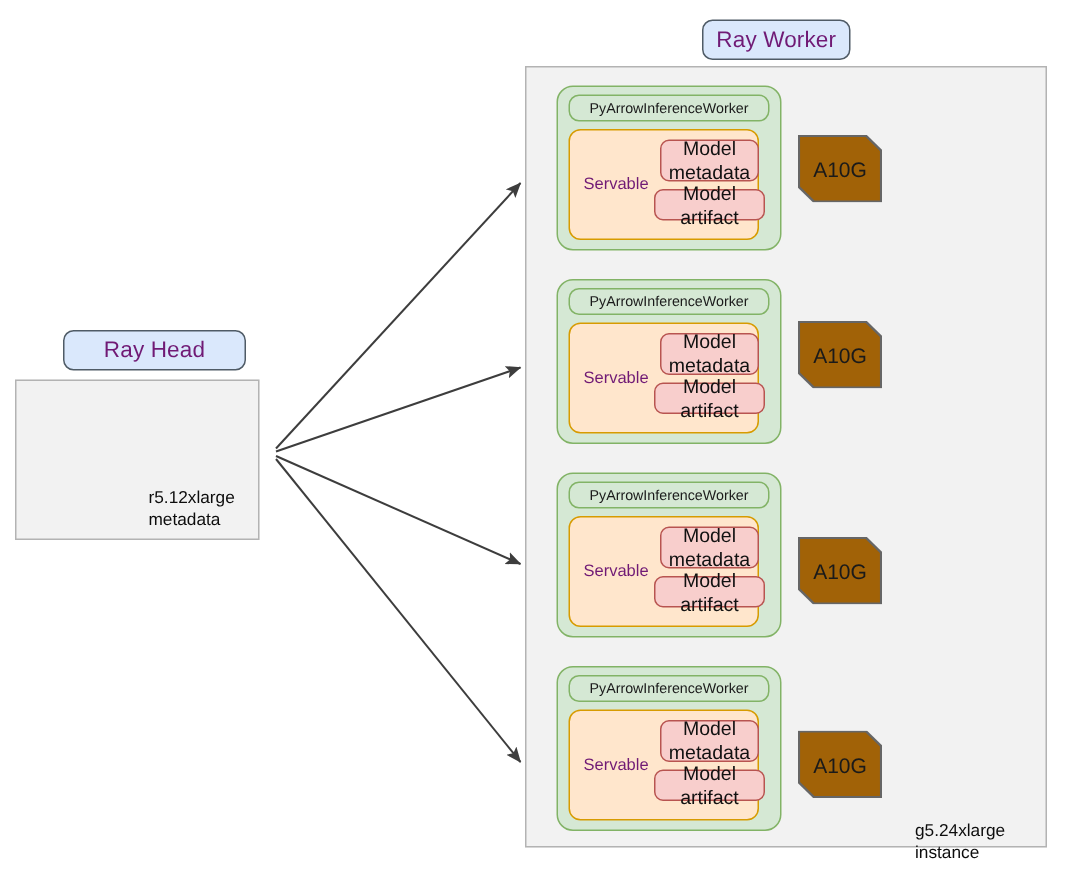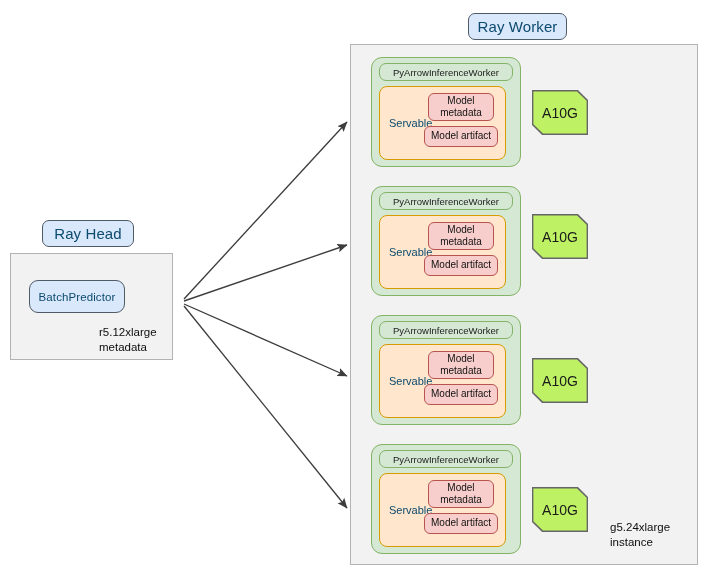--- a/index.html
+++ b/index.html
@@ -20,21 +20,21 @@
   }
 
   
   .node {
     position: absolute;
     box-sizing: border-box;
     display: flex;
     align-items: center;
     justify-content: center;
     text-align: center;
-    color: #0c4a6e;
+    color: #701a75;
   }
 
   
   .pill {
     background: #dae8fc;
     border: 1.4px solid #4f5b66;
     border-radius: 7px;
     font-size: 15px;
     letter-spacing: .1px;
   }
@@ -73,35 +73,36 @@
     align-items: center;
     padding-left: 9px;
     font-size: 11px;
   }
 
   
   .pink-box {
     background: #f8cecc;
     border: 1.4px solid #b85450;
     border-radius: 6px;
-    font-size: 10px;
+    font-size: 13px;
     line-height: 1.22;
     color: #111;
+    margin-left: 12px;
   }
   .gpu-wrap { position: absolute; }
   .gpu-shadow {
     position: absolute;
     inset: 0;
     background: #666666;
     clip-path: polygon(0% 0%, 82% 0%, 100% 22%, 100% 100%, 18% 100%, 0% 78%);
   }
   .gpu-face {
     position: absolute;
     inset: 1.4px;
-    background: #bef264;
+    background: #a16207;
     clip-path: polygon(0% 0%, 82% 0%, 100% 22%, 100% 100%, 18% 100%, 0% 78%);
     display: flex;
     align-items: center;
     justify-content: center;
     font-size: 14px;
     color: #1a1a1a;
   }
 
   
   .label {
@@ -122,41 +123,38 @@
     left: 0; top: 0;
     width: 720px; height: 584px;
     pointer-events: none;
   }
 </style>
 </head>
 <body>
 
 <div id="canvas">
 
-  <div class="node pill" style="left:42px; top:220px; width:92px; height:27px;">
+  <div class="node pill" style="left:42px; top:220px; width:122px; height:27px;">
     <span>Ray Head</span>
   </div>
 
   <div class="node grey-box" style="left:10px; top:253px; width:163px; height:107px;"></div>
 
-  <div class="node pill small" style="left:29px; top:280px; width:96px; height:33px; font-size:11.5px;">
-    <span>BatchPredictor</span>
-  </div>
 
   <div class="label" style="left:99px; top:325px; width:90px;">r5.12xlarge
 metadata</div>
 
 
   <div class="node pill" style="left:468px; top:13px; width:99px; height:27px;">
     <span>Ray Worker</span>
   </div>
 
   <div class="node grey-box" style="left:350px; top:44px; width:348px; height:521px;"></div>
 
-  <div class="label" style="left:610px; top:520px; width:90px;">g5.24xlarge
+  <div class="label" style="left:610px; top:547px; width:90px;">g5.24xlarge
 instance</div>
 
   <div class="node green-box" style="left:371px; top:57px; width:150px; height:110px;"></div>
   <div class="node green-inner" style="left:379px; top:63px; width:134px; height:18px;">
     <span>PyArrowInferenceWorker</span>
   </div>
   <div class="node orange-box" style="left:379px; top:86px; width:127px; height:74px;">
     <span>Servable</span>
   </div>
   <div class="node pink-box" style="left:428px; top:93px; width:66px; height:28px;">

